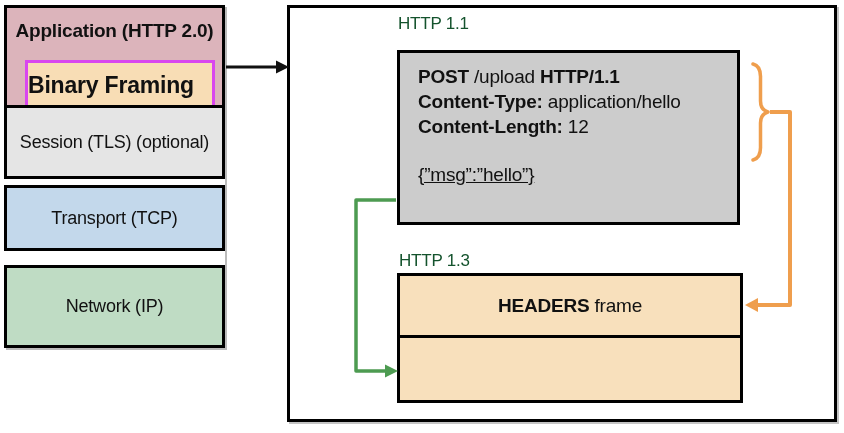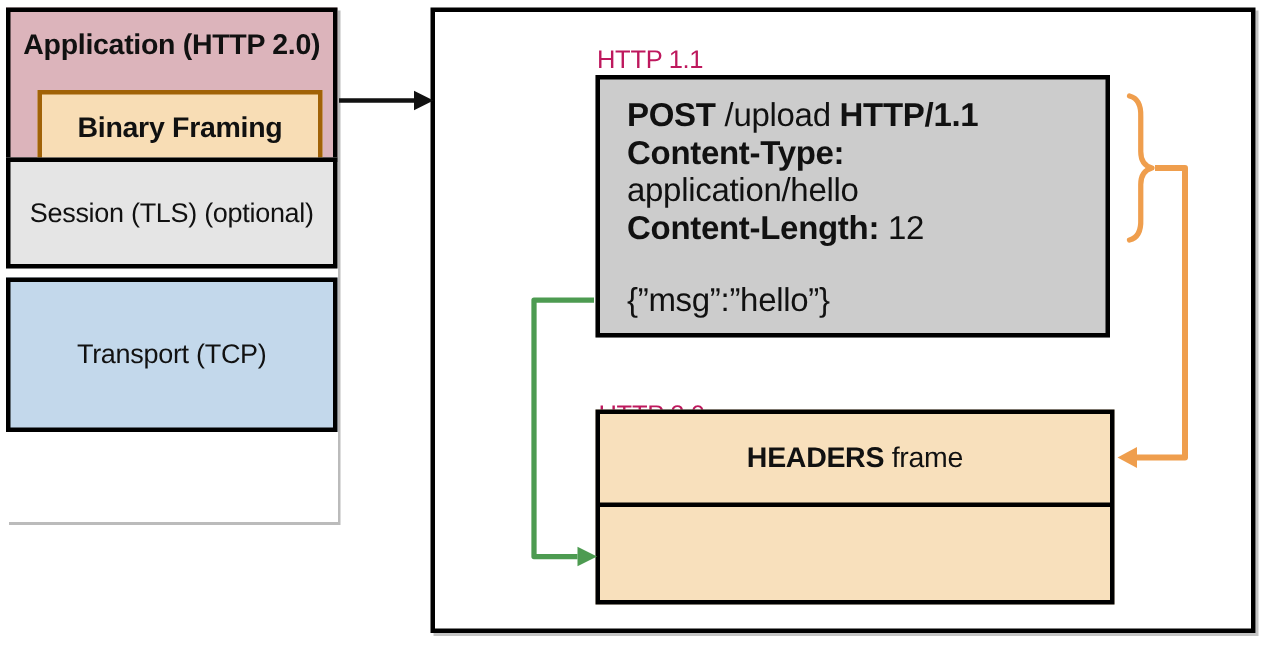--- a/index.html
+++ b/index.html
@@ -26,48 +26,48 @@
     display: flex; align-items: center; justify-content: center;
     font-size: 18px;
   }
   .layer-app { top: 0; height: 103px; display: block; text-decoration: underline; }
   .app-label {
     position: absolute; left: 0; top: 12px; width: 100%;
     text-align: center; font-weight: 700; font-size: 19px;
   }
   .binary-box {
     position: absolute; left: 18px; top: 52px; width: 190px; height: 51px;
-    border: 3px solid #a16207;
-    display: flex; align-items: center; justify-content: center;
-    font-weight: 700; font-size: 19px;
+    border: 3px solid #d946ef;
+    display: flex; align-items: center; 
+    font-weight: 700; font-size: 23px;
   }
   .layer-session   { top: 100px; height: 74px; }
-  .layer-transport { top: 180px; height: 103px; justify-content: center; }
+  .layer-transport { top: 180px; height: 66px; justify-content: center; }
   .layer-network   { top: 260px; height: 83px; }
 
   
   .detail-box {
     position: absolute; left: 287px; top: 5px; width: 550px; height: 417px;
     border: 3px solid #000; background: #fff;
     box-shadow: 2px 2px 0 rgba(60,60,60,0.3);
   }
   .proto-label {
-    position: absolute; font-size: 17px; font-weight: 400; color: #be185d; margin-top: 16px;
+    position: absolute; font-size: 17px; font-weight: 400; color: #14532d;
   }
   .http11-label { left: 398px; top: 14px; }
   .http20-label { left: 399px; top: 251px; }
 
   .request-box {
     position: absolute; left: 397px; top: 50px; width: 343px; height: 175px;
     border: 3px solid #000;
     padding: 11px 14px 0 18px;
-    font-size: 22px; line-height: 25px;
+    font-size: 19px; line-height: 25px;
   }
   .request-box b { font-weight: 700; }
-  .request-body { margin-top: 23px; }
+  .request-body { margin-top: 23px; text-decoration: underline; }
 
   .frames-box {
     position: absolute; left: 397px; top: 273px; width: 346px; height: 130px;
     border: 3px solid #000;
   }
   .frame-row {
     display: flex; align-items: center; justify-content: center;
     font-size: 19px; height: 59px;
   }
   .frame-row.first { height: 62px; border-bottom: 3px solid #000; }
@@ -89,40 +89,43 @@
       <div class="binary-box" style="background-color: rgb(248, 221, 181);">
         <span>Binary Framing</span>
       </div>
     </div>
     <div class="layer layer-session" style="background-color: rgb(229, 229, 229);">
       <span>Session (TLS) (optional)</span>
     </div>
     <div class="layer layer-transport" style="background-color: rgb(195, 216, 235);">
       <span>Transport (TCP)</span>
     </div>
+    <div class="layer layer-network" style="background-color: rgb(191, 220, 196);">
+      <span>Network (IP)</span>
+    </div>
   </div>
 
   <div class="detail-box"></div>
 
   <div class="proto-label http11-label">HTTP 1.1</div>
 
   <div class="request-box" style="background-color: rgb(204, 204, 204);">
     <div>
       <b>POST</b><span> /upload </span><b>HTTP/1.1</b>
     </div>
     <div>
       <b>Content-Type:</b><span> application/hello</span>
     </div>
     <div>
       <b>Content-Length:</b><span> 12</span>
     </div>
     <div class="request-body">{”msg”:”hello”}</div>
   </div>
 
-  <div class="proto-label http20-label">HTTP 2.0</div>
+  <div class="proto-label http20-label">HTTP 1.3</div>
 
   <div class="frames-box" style="background-color: rgb(248, 224, 188);">
     <div class="frame-row first">
       <span><b>HEADERS</b><span> frame</span></span>
     </div>
   </div>
 
   <svg class="overlay" viewBox="0 0 844 433">
 
     <g>

